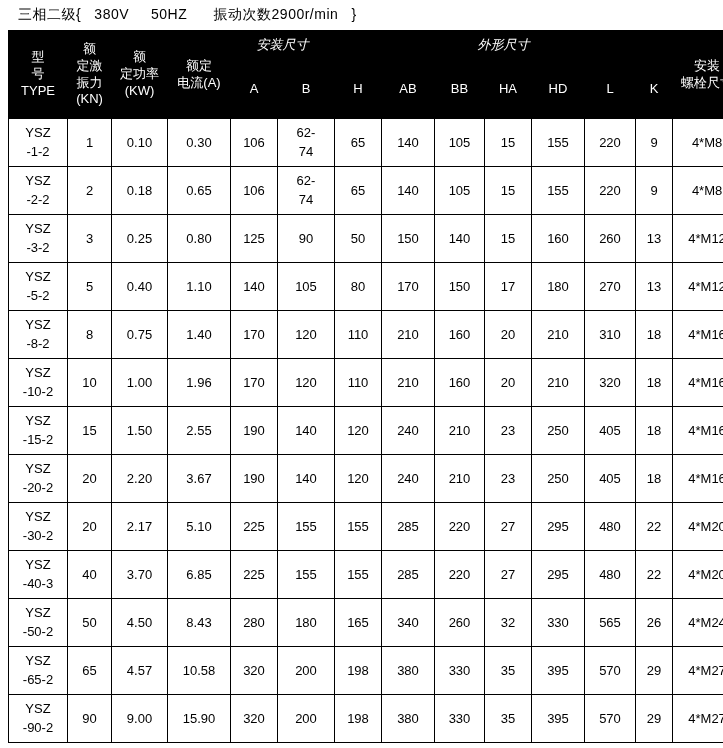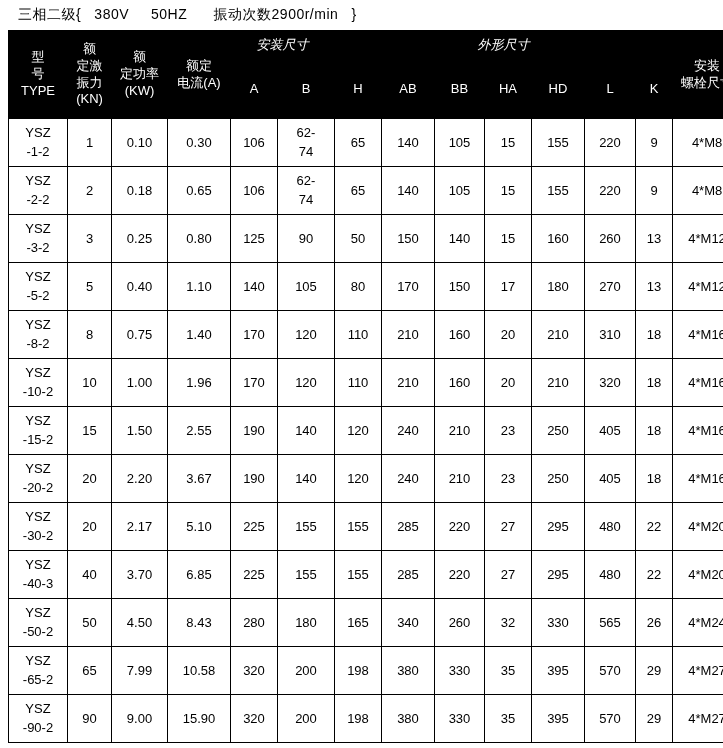--- a/index.html
+++ b/index.html
@@ -389,21 +389,21 @@
           <td>565</td>
           <td>26</td>
           <td>4*M24</td>
         </tr>
         <tr>
           <td class="type-cell">
             <span class="cellline">YSZ</span>
             <span class="cellline">-65-2</span>
           </td>
           <td>65</td>
-          <td>7.99</td>
+          <td>4.57</td>
           <td>10.58</td>
           <td>320</td>
           <td>200</td>
           <td>198</td>
           <td>380</td>
           <td>330</td>
           <td>35</td>
           <td>395</td>
           <td>570</td>
           <td>29</td>

